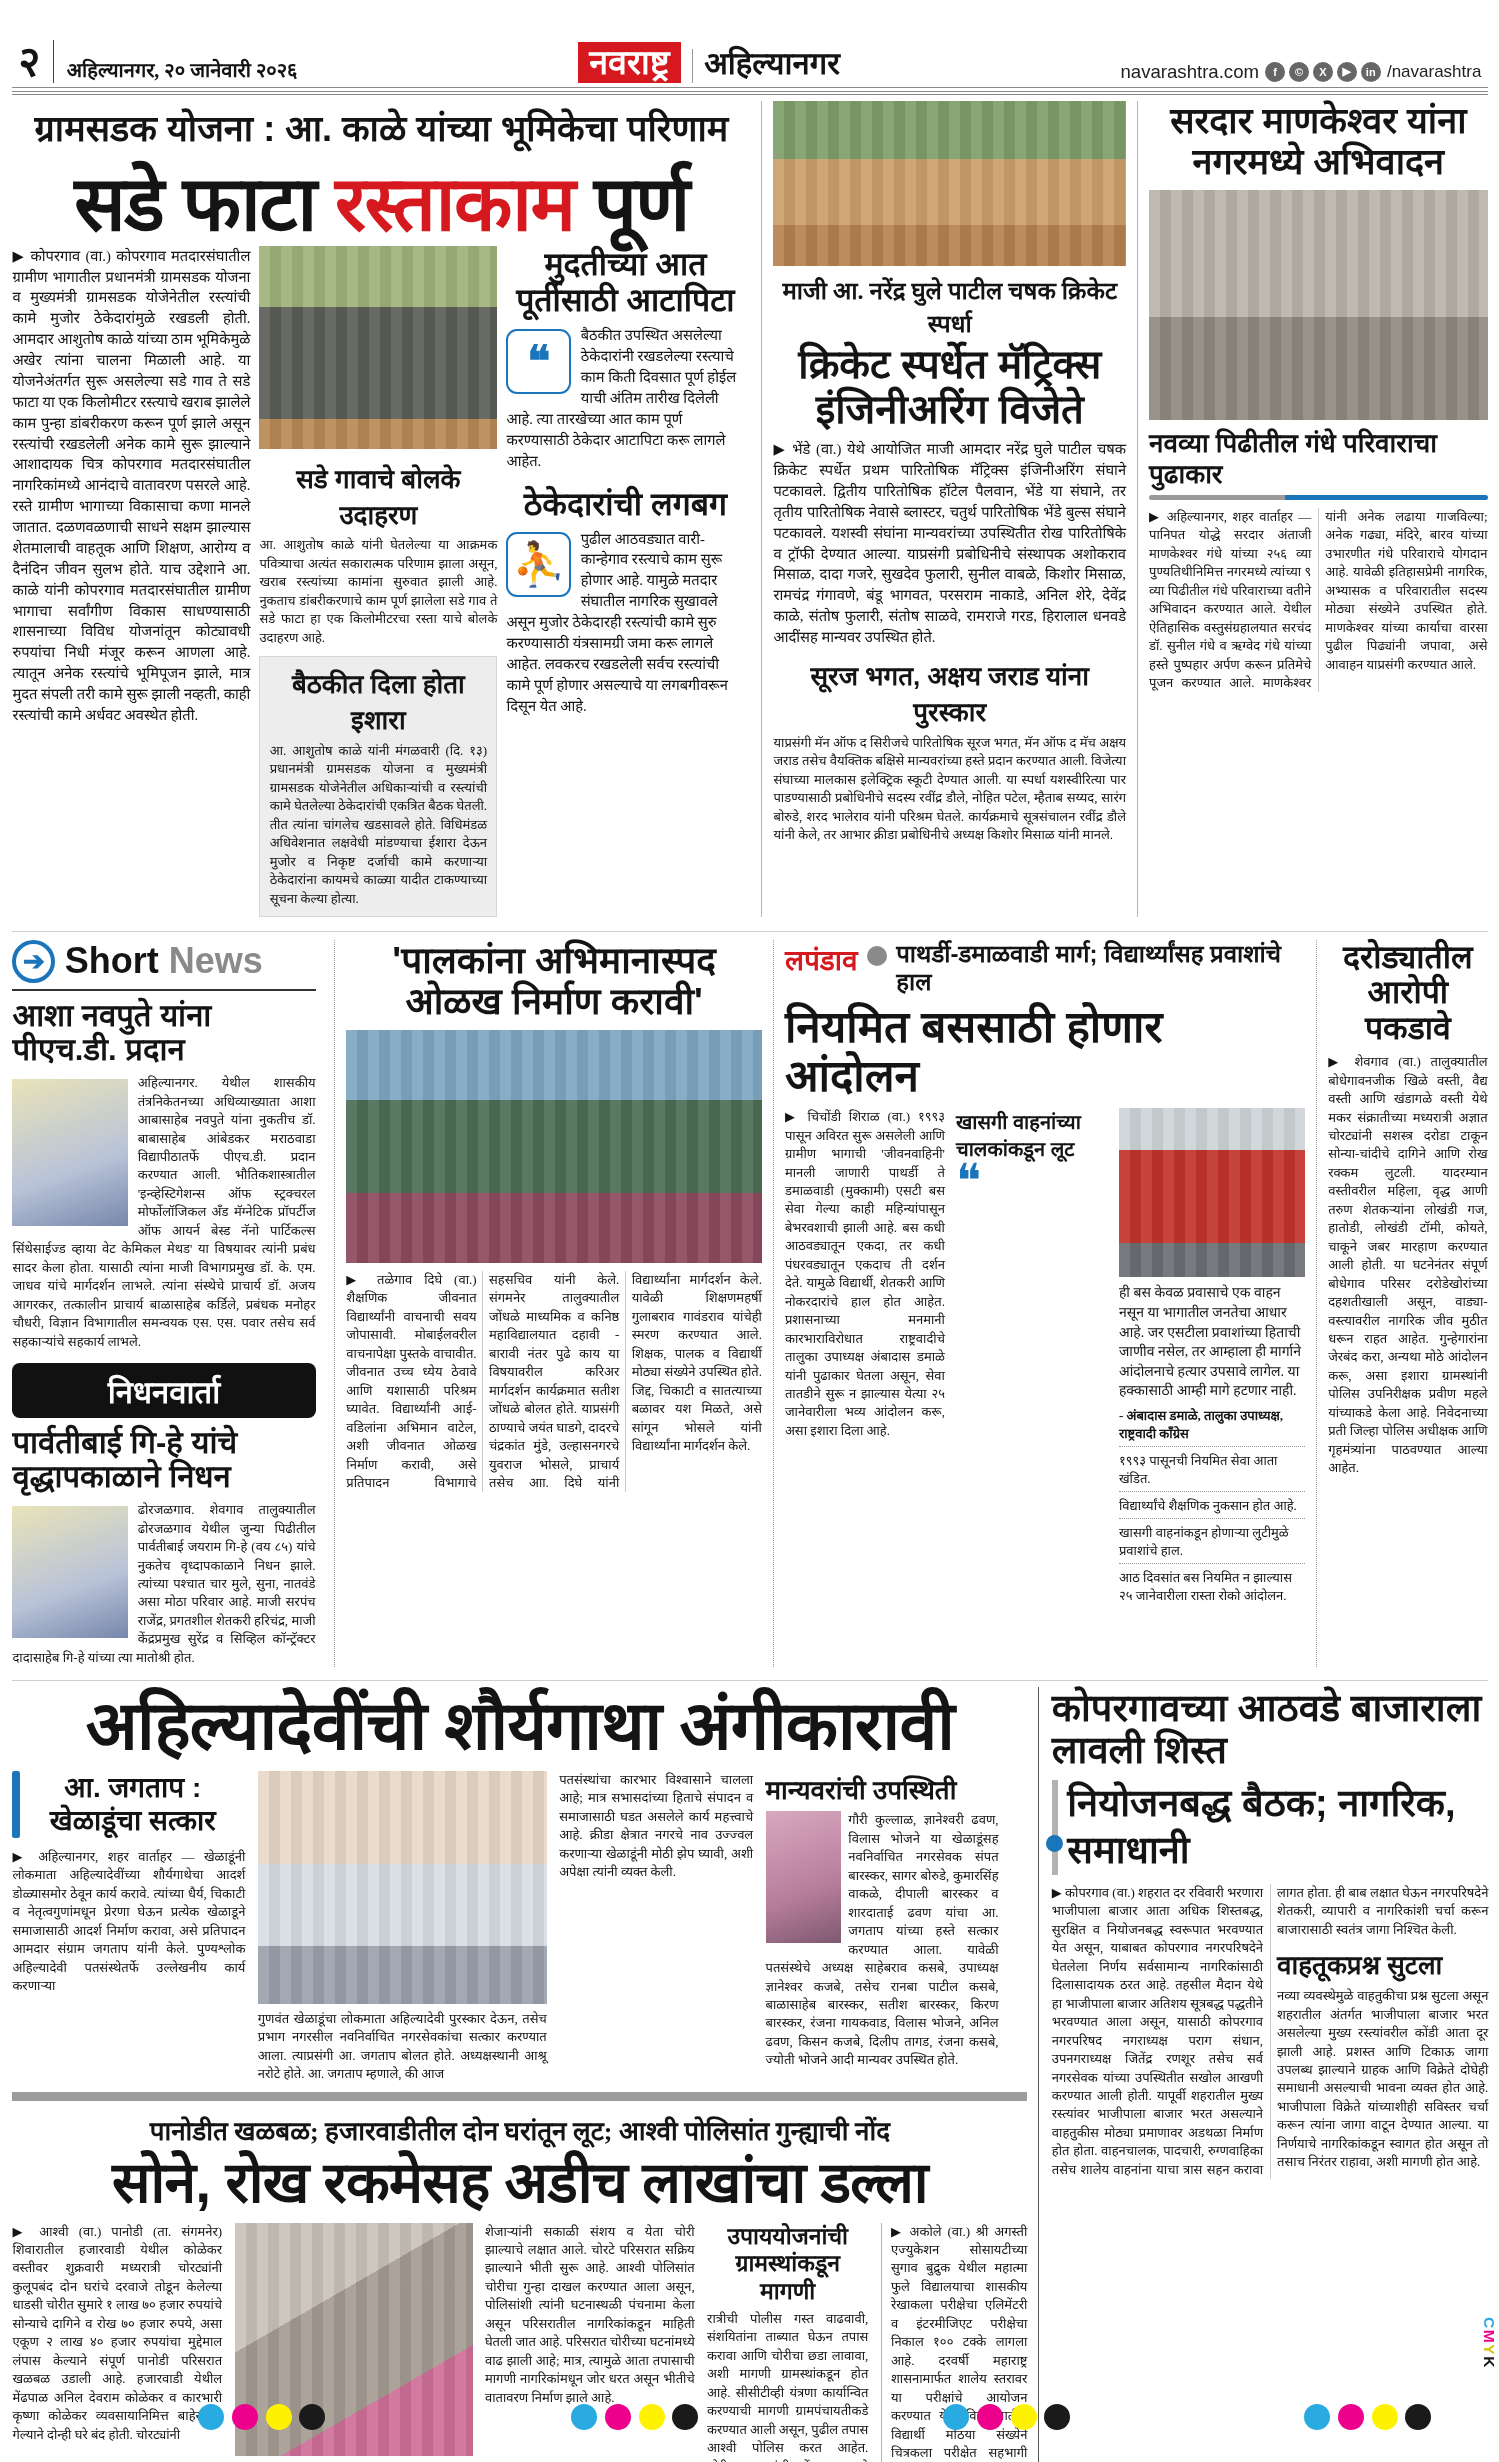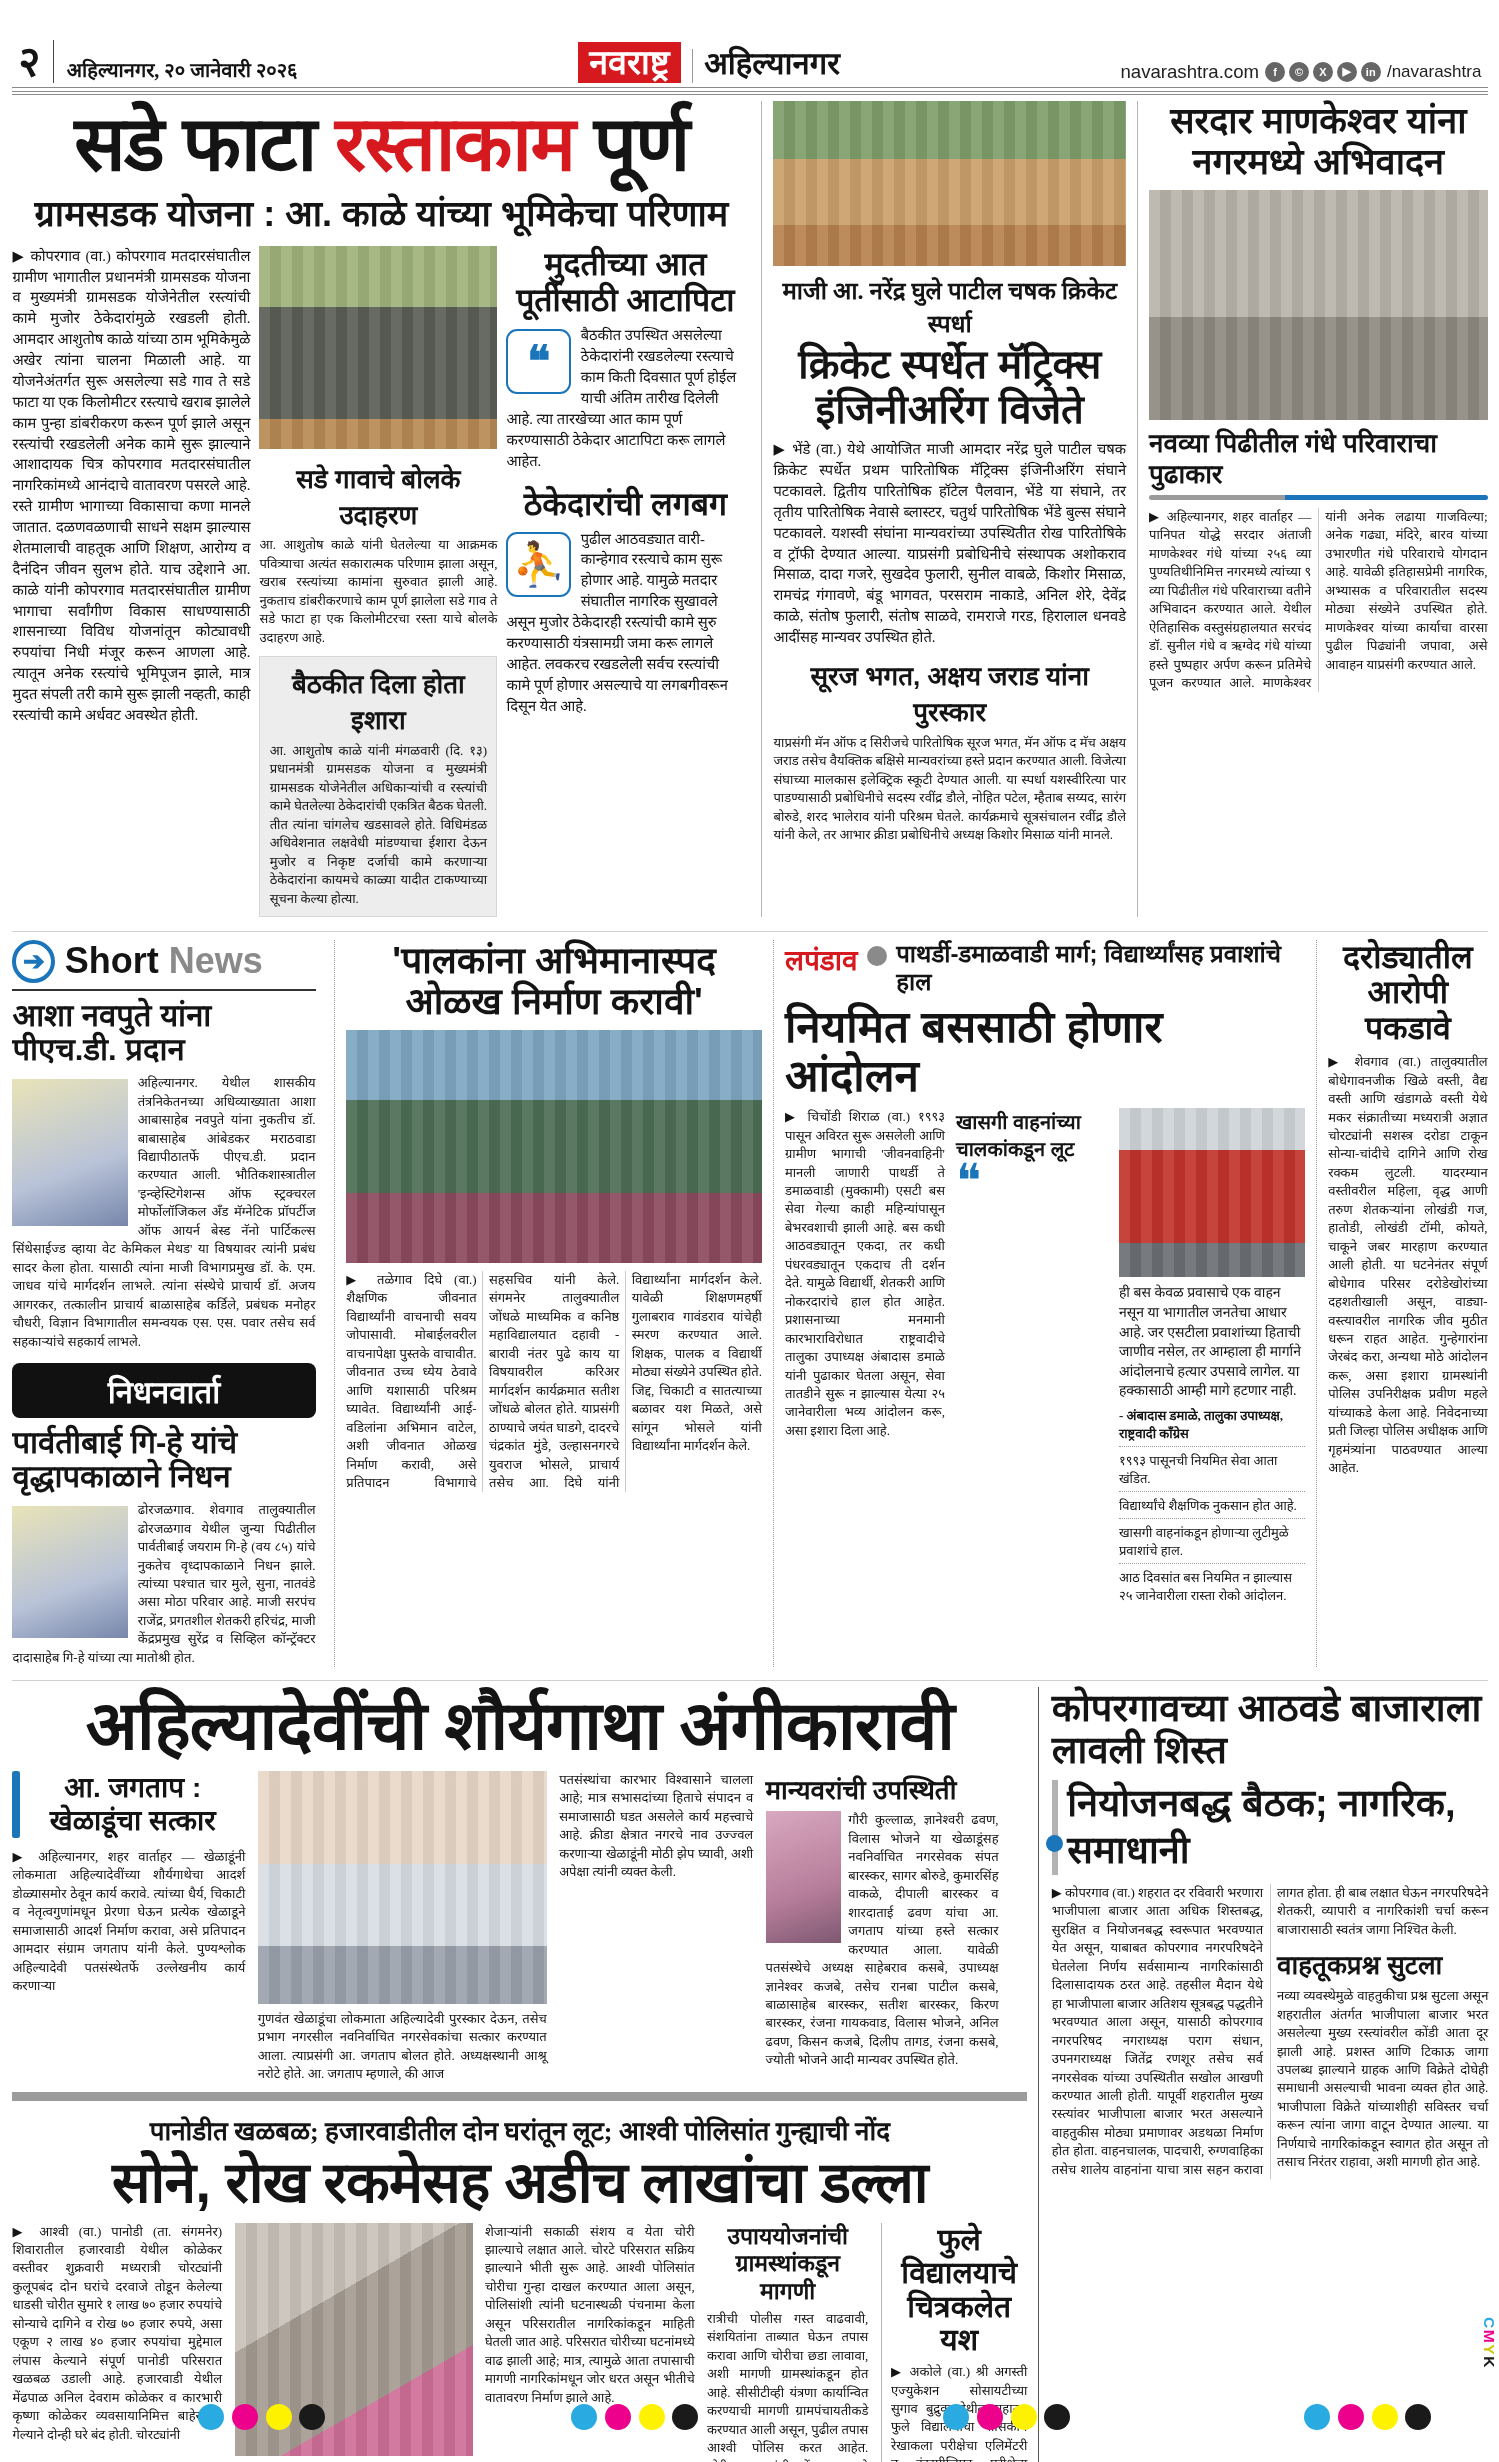--- a/index.html
+++ b/index.html
@@ -161,24 +161,24 @@
         <span>▶</span>
         <span>in</span>
       </div>
       <div class="handle">/navarashtra</div>
     </div>
   </div>
   <div class="rule3"></div>
 
   <div class="band1">
     <div class="b1-main">
+      <div class="hl mainsub">ग्रामसडक योजना : आ. काळे यांच्या भूमिकेचा परिणाम</div>
       <div class="hl mainhead">
         <span>सडे फाटा </span><span class="red">रस्ताकाम</span><span> पूर्ण</span>
       </div>
-      <div class="hl mainsub">ग्रामसडक योजना : आ. काळे यांच्या भूमिकेचा परिणाम</div>
       <div class="b1cols">
         <div class="b1c body">▶ कोपरगाव (वा.) कोपरगाव मतदारसंघातील ग्रामीण भागातील प्रधानमंत्री ग्रामसडक योजना व मुख्यमंत्री ग्रामसडक योजेनेतील रस्त्यांची कामे मुजोर ठेकेदारांमुळे रखडली होती. आमदार आशुतोष काळे यांच्या ठाम भूमिकेमुळे अखेर त्यांना चालना मिळाली आहे. या योजनेअंतर्गत सुरू असलेल्या सडे गाव ते सडे फाटा या एक किलोमीटर रस्त्याचे खराब झालेले काम पुन्हा डांबरीकरण करून पूर्ण झाले असून रस्त्यांची रखडलेली अनेक कामे सुरू झाल्याने आशादायक चित्र कोपरगाव मतदारसंघातील नागरिकांमध्ये आनंदाचे वातावरण पसरले आहे. रस्ते ग्रामीण भागाच्या विकासाचा कणा मानले जातात. दळणवळणाची साधने सक्षम झाल्यास शेतमालाची वाहतूक आणि शिक्षण, आरोग्य व दैनंदिन जीवन सुलभ होते. याच उद्देशाने आ. काळे यांनी कोपरगाव मतदारसंघातील ग्रामीण भागाचा सर्वांगीण विकास साधण्यासाठी शासनाच्या विविध योजनांतून कोट्यावधी रुपयांचा निधी मंजूर करून आणला आहे. त्यातून अनेक रस्त्यांचे भूमिपूजन झाले, मात्र मुदत संपली तरी कामे सुरू झाली नव्हती, काही रस्त्यांची कामे अर्धवट अवस्थेत होती.</div>
         <div class="b1c">
           <div class="photo roadphoto"></div>
           <div class="boxhead">सडे गावाचे बोलके उदाहरण</div>
           <div class="body small">आ. आशुतोष काळे यांनी घेतलेल्या या आक्रमक पवित्र्याचा अत्यंत सकारात्मक परिणाम झाला असून, खराब रस्त्यांच्या कामांना सुरुवात झाली आहे. नुकताच डांबरीकरणाचे काम पूर्ण झालेला सडे गाव ते सडे फाटा हा एक किलोमीटरचा रस्ता याचे बोलके उदाहरण आहे.</div>
           <div class="graybox">
             <div class="boxhead" style="margin-top:0">बैठकीत दिला होता इशारा</div>
             <div class="body small">आ. आशुतोष काळे यांनी मंगळवारी (दि. १३) प्रधानमंत्री ग्रामसडक योजना व मुख्यमंत्री ग्रामसडक योजेनेतील अधिकाऱ्यांची व रस्त्यांची कामे घेतलेल्या ठेकेदारांची एकत्रित बैठक घेतली. तीत त्यांना चांगलेच खडसावले होते. विधिमंडळ अधिवेशनात लक्षवेधी मांडण्याचा ईशारा देऊन मुजोर व निकृष्ट दर्जाची कामे करणाऱ्या ठेकेदारांना कायमचे काळ्या यादीत टाकण्याच्या सूचना केल्या होत्या.</div>
           </div>
@@ -311,21 +311,20 @@
           <div>
             <div class="photo sonephoto"></div>
 
           </div>
           <div class="sc3 body small">शेजाऱ्यांनी सकाळी संशय व येता चोरी झाल्याचे लक्षात आले. चोरटे परिसरात सक्रिय झाल्याने भीती सुरू आहे. आश्वी पोलिसांत चोरीचा गुन्हा दाखल करण्यात आला असून, पोलिसांशी त्यांनी घटनास्थळी पंचनामा केला असून परिसरातील नागरिकांकडून माहिती घेतली जात आहे. परिसरात चोरीच्या घटनांमध्ये वाढ झाली आहे; मात्र, त्यामुळे आता तपासाची मागणी नागरिकांमधून जोर धरत असून भीतीचे वातावरण निर्माण झाले आहे.</div>
           <div class="sc4">
             <div class="upaysub">उपाययोजनांची ग्रामस्थांकडून मागणी</div>
             <div class="body small">रात्रीची पोलीस गस्त वाढवावी, संशयितांना ताब्यात घेऊन तपास करावा आणि चोरीचा छडा लावावा, अशी मागणी ग्रामस्थांकडून होत आहे. सीसीटीव्ही यंत्रणा कार्यान्वित करण्याची मागणी ग्रामपंचायतीकडे करण्यात आली असून, पुढील तपास आश्वी पोलिस करत आहेत. चोरीच्या घटनांची नोंद वाढल्याने नियमित गस्तीची मागणी होत आहे.</div>
           </div>
           <div class="phule">
-            <div class="hl phulehead">फुले विद्यालयाचे चित्रकलेत यश</div>
             <div class="body small">▶ अकोले (वा.) श्री अगस्ती एज्युकेशन सोसायटीच्या सुगाव बुद्रुक येथील महात्मा फुले विद्यालयाचा शासकीय रेखाकला परीक्षेचा एलिमेंटरी व इंटरमीजिएट परीक्षेचा निकाल १०० टक्के लागला आहे. दरवर्षी महाराष्ट्र शासनामार्फत शालेय स्तरावर या परीक्षांचे आयोजन करण्यात येते. विद्यालयातील विद्यार्थी मोठया संख्येने चित्रकला परीक्षेत सहभागी होत असतात. विद्यालयाच्या दोन मुली अनुक्रमे शिंदे सेजल सोपान, देशमुख श्रावणी संजय यांनी या परीक्षेत अ श्रेणी मिळवत शाळेच्या यशाचा वाढता आलेख कायम ठेवण्यात यश मिळवले आहे.</div>
           </div>
         </div>
       </div>
     </div>
 
     <div class="bajar">
       <div class="hl bajarhead">कोपरगावच्या आठवडे बाजाराला लावली शिस्त</div>
       <div class="bajarkick">
         <div class="vb">

